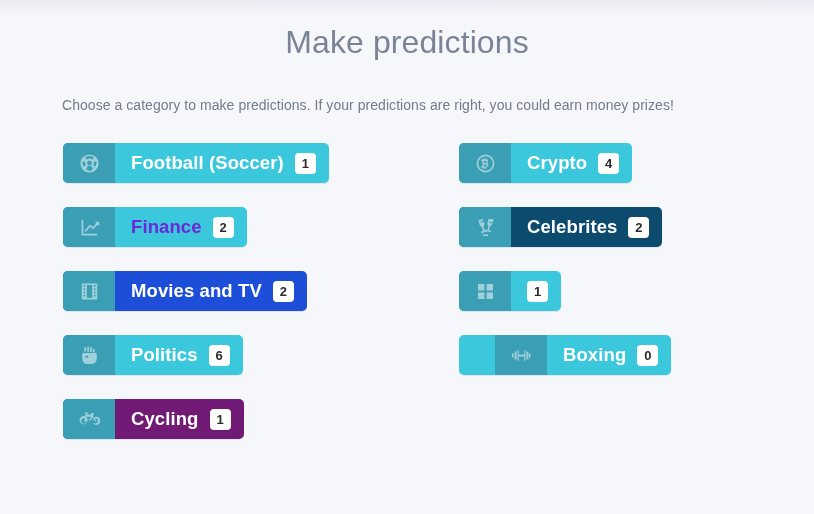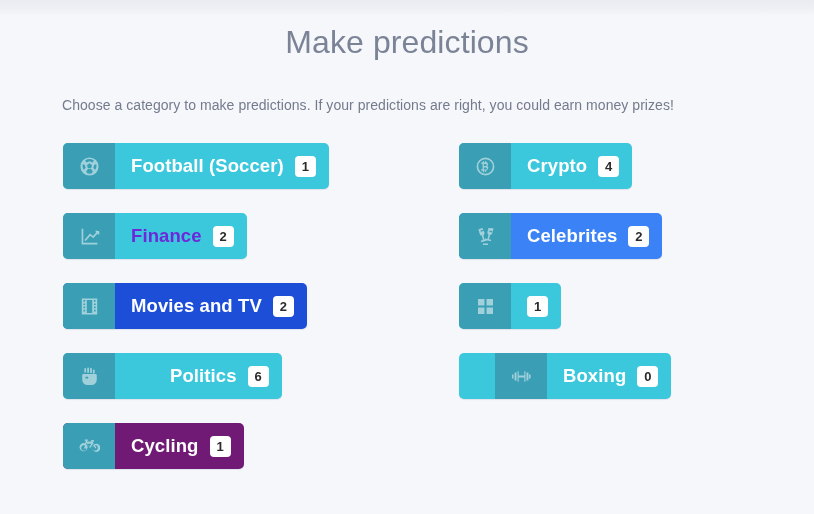--- a/index.html
+++ b/index.html
@@ -58,21 +58,21 @@
   .cat-column {
     position: absolute;
     top: 0;
   }
   #column-left  { left: 63px; }
   #column-right { left: 459px; }
 
   .category-button {
     display: inline-flex;
     align-items: stretch;
-    height: 46px;
+    height: 40px;
     border-radius: 5px;
     overflow: hidden;
     margin-bottom: 24px;
     cursor: pointer;
     box-shadow: 0 1px 1px rgba(40,60,80,0.10);
     background: #3cc8dc;
     border: none;
     padding: 0;
     font-family: inherit;
     white-space: nowrap;
@@ -159,21 +159,21 @@
         </button><br><button class="category-button" style="background: #1d4ed8;">
           <span class="cat-icon-panel" style="background: rgb(58, 159, 181);">
             <svg viewBox="0 0 24 24">
               <path d="M3.2 2.8h17.6v18.4H3.2Zm1.9 1.9v1.9H7V4.7Zm3.8 0v14.6h6.2V4.7Zm8.1 0v1.9h1.9V4.7ZM5.1 8.5v1.9H7V8.5Zm12 0v1.9h1.9V8.5Zm-12 3.6v1.9H7v-1.9Zm12 0v1.9h1.9v-1.9Zm-12 3.7v1.9H7v-1.9Zm12 0v1.9h1.9v-1.9Z"></path>
             </svg>
           </span>
           <span class="cat-body">
             <span class="cat-label" style="color: rgb(255, 255, 255);">Movies and TV</span>
             <span class="cat-badge" style="background: rgb(255, 255, 255); color: rgb(43, 43, 43);">2</span>
           </span>
-        </button><br><button class="category-button" style="background: rgb(60, 200, 220); gap: 39px;">
+        </button><br><button class="category-button" style="background: rgb(60, 200, 220);">
           <span class="cat-icon-panel" style="background: rgb(58, 159, 181);">
             <svg viewBox="0 0 24 24">
               <path d="M7.1 2.2a1 1 0 0 1 1 1v4.2h-2V3.2a1 1 0 0 1 1-1Zm3.3-.6a1 1 0 0 1 1 1v5h-2v-5a1 1 0 0 1 1-1Zm3.3.5a1 1 0 0 1 1 1v4.9h-2V3.1a1 1 0 0 1 1-1Zm3.2 2a1 1 0 0 1 1 1v3.5h-2V5.1a1 1 0 0 1 1-1ZM5.1 9.1h13.8a1.4 1.4 0 0 1 1.4 1.4v5.3a6 6 0 0 1-6 6h-4.6a6 6 0 0 1-6-6v-5.3a1.4 1.4 0 0 1 1.4-1.4Zm2.3 3.3v2h3.1v-2Z"></path>
             </svg>
           </span>
           <span class="cat-body">
             <span class="cat-label" style="color: rgb(255, 255, 255);">Politics</span>
             <span class="cat-badge" style="background: rgb(255, 255, 255); color: rgb(43, 43, 43);">6</span>
           </span>
         </button><br><button class="category-button" style="background: #701a75;">
@@ -190,21 +190,21 @@
     <div class="cat-column" id="column-right"><button class="category-button" style="background: rgb(60, 200, 220);">
           <span class="cat-icon-panel" style="background: rgb(58, 159, 181);">
             <svg viewBox="0 0 24 24">
               <path d="M12 1.8A10.2 10.2 0 1 0 22.2 12 10.21 10.21 0 0 0 12 1.8Zm0 1.9A8.3 8.3 0 1 1 3.7 12 8.29 8.29 0 0 1 12 3.7Zm-.55 2.2v1.6h-1v-1.6H8.9v1.6H7.2v1.7h.95a.55.55 0 0 1 .55.55v5.1a.4.4 0 0 1-.4.4H7.2v1.7h1.7v1.55h1.55V16.5h1v1.55H13V16.4a3 3 0 0 0 2.2-2.85 2.48 2.48 0 0 0-1.25-2.18 2.33 2.33 0 0 0 .95-1.9 2.75 2.75 0 0 0-2-2.63V5.9Zm-1.3 3.3h2a1.1 1.1 0 0 1 0 2.2h-2Zm0 3.8h2.3a1.15 1.15 0 0 1 0 2.3h-2.3Z"></path>
             </svg>
           </span>
           <span class="cat-body">
             <span class="cat-label" style="color: rgb(255, 255, 255);">Crypto</span>
             <span class="cat-badge" style="background: rgb(255, 255, 255); color: rgb(43, 43, 43);">4</span>
           </span>
-        </button><br><button class="category-button" style="background: #3b82f6; text-align: center;">
+        </button><br><button class="category-button" style="background: #0c4a6e; text-align: center;">
           <span class="cat-icon-panel" style="background: rgb(58, 159, 181);">
             <svg viewBox="0 0 24 24">
               <path d="M8.55 2.35 3.9 3.6 5.3 8.8a3.4 3.4 0 0 0 2.55 2.42l1.3 4.85-2.5.67.45 1.7 6.78-1.82-.46-1.7-2.48.67-1.3-4.86a3.4 3.4 0 0 0 1.23-3.3ZM6.3 5.05l3.1-.83.4 1.48-3.1.83Zm9.15-2.7-1.24 4.62a3.4 3.4 0 0 0 1.23 3.3l-1.3 4.86L11.66 14l-.45 1.7L18 17.52l.45-1.7-2.5-.67 1.3-4.85a3.4 3.4 0 0 0 2.55-2.42l1.4-5.2Zm1.25 2.7 3.1.83-.4 1.48-3.1-.83ZM9.1 19.95v1.7h5.8v-1.7Z"></path>
             </svg>
           </span>
           <span class="cat-body">
             <span class="cat-label" style="color: rgb(255, 255, 255);">Celebrites</span>
             <span class="cat-badge" style="background: rgb(255, 255, 255); color: rgb(43, 43, 43);">2</span>
           </span>
         </button><br><button class="category-button" style="background: rgb(60, 200, 220);">

